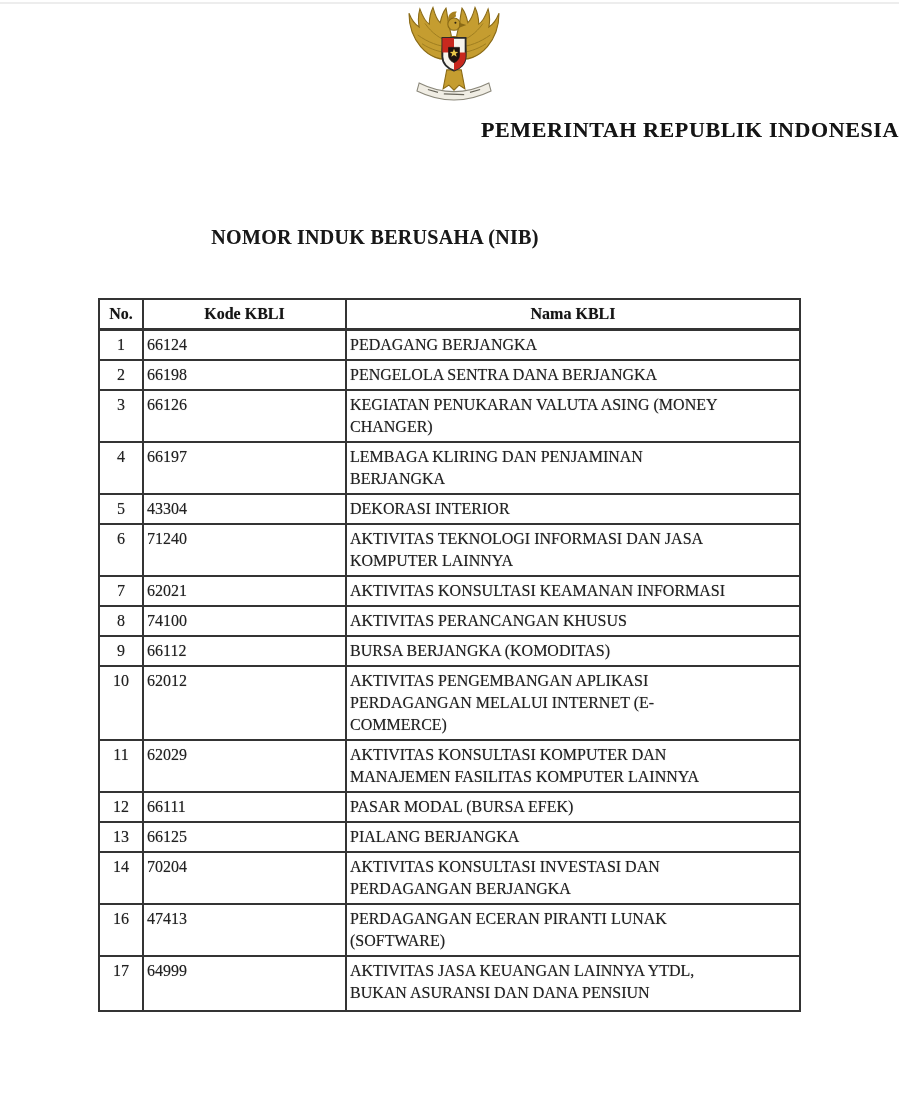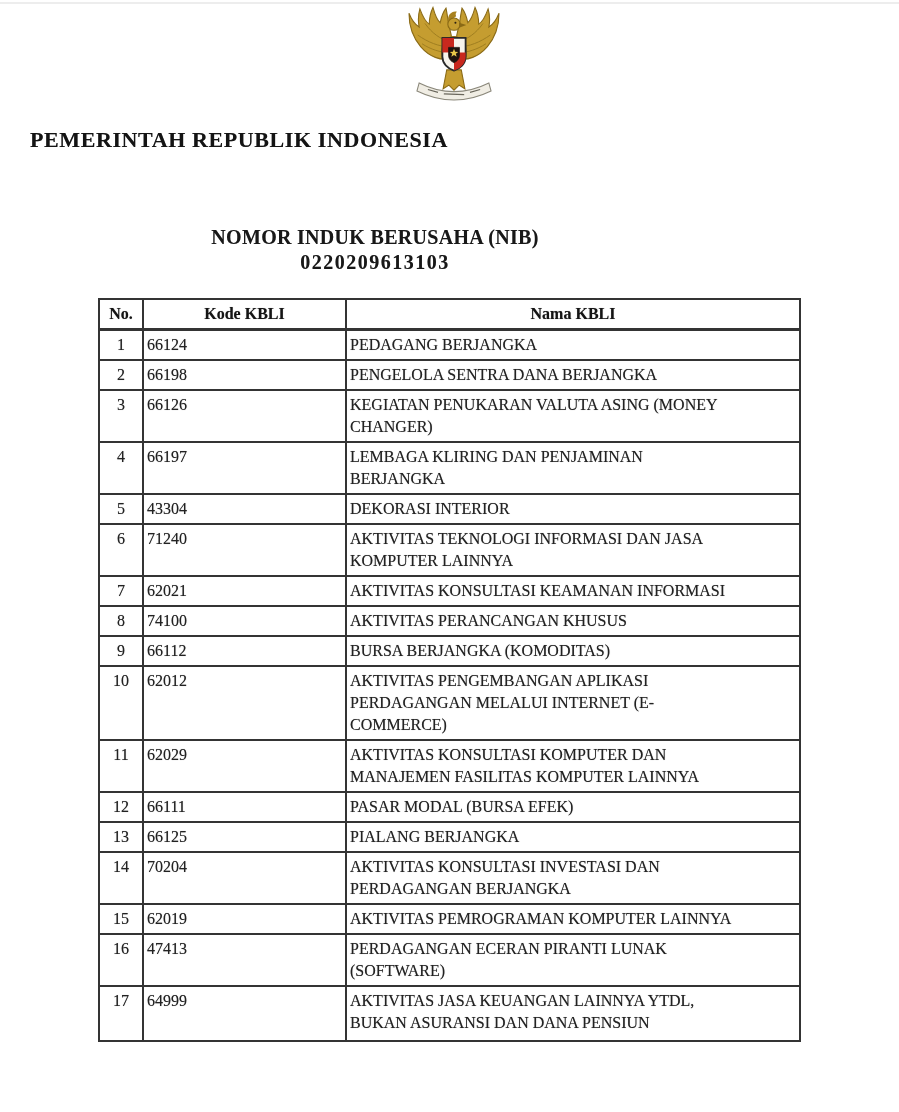--- a/index.html
+++ b/index.html
@@ -4,23 +4,23 @@
 <style>
   html,body{margin:0;padding:0;}
   body{
     width:899px;height:1112px;position:relative;background:#ffffff;
     font-family:"Liberation Serif","DejaVu Serif",serif;color:#1e1e1e;
     overflow:hidden;
   }
   .top-hairline{position:absolute;top:2px;left:0;width:899px;height:2px;background:#ededed;}
   .emblem{position:absolute;top:6px;left:403px;width:102px;height:106px;}
   .gov-title{
-    position:absolute;top:117px;left:0;width:899px;text-align:left;
+    position:absolute;top:117px;left:0;width:899px;text-align:right;
     font-weight:bold;font-size:22px;letter-spacing:0.6px;text-indent:30px;
-    color:#141414;text-shadow:0 0 0.6px rgba(20,20,20,0.45);margin-top:10px;
+    color:#141414;text-shadow:0 0 0.6px rgba(20,20,20,0.45);
   }
   .nib-block{
     position:absolute;top:224px;left:0;width:750px;text-align:center;
     font-weight:bold;color:#181818;text-shadow:0 0 0.6px rgba(20,20,20,0.4);
   }
   .nib-title{font-size:20px;line-height:26px;letter-spacing:0.3px;}
   .nib-number{font-size:20px;line-height:25px;letter-spacing:1.5px;}
   table.kbli{
     position:absolute;top:298px;left:98px;width:701px;
     border-collapse:collapse;table-layout:fixed;
@@ -86,21 +86,20 @@
       <path d="M22 106 Q70 130 118 106 L121 117 Q70 142 19 117 Z" fill="#f0ede4" stroke="#8a877a" stroke-width="1.5"></path>
       <path d="M34 115 L48 119 M56 121 L84 122 M92 119 L106 115" stroke="#6a675c" stroke-width="1.6" fill="none"></path>
     </g>
   </svg>
 </div>
 
 <div class="gov-title">PEMERINTAH REPUBLIK INDONESIA</div>
 
 <div class="nib-block">
   <div class="nib-title">NOMOR INDUK BERUSAHA (NIB)</div>
-  <div class="nib-number">0220209613103</div>
 </div>
 
 <table class="kbli">
   <colgroup>
     <col class="c-no">
       <col class="c-kode">
       <col class="c-nama">
   </colgroup>
   <thead>
     <tr>
@@ -194,25 +193,20 @@
     <td class="nama-cell">PIALANG BERJANGKA</td>
   </tr>
 
   <tr>
     <td class="no-cell">14</td>
     <td class="kode-cell">70204</td>
     <td class="nama-cell">AKTIVITAS KONSULTASI INVESTASI DAN
 PERDAGANGAN BERJANGKA</td>
   </tr>
 
-  <tr>
-    <td class="no-cell">15</td>
-    <td class="kode-cell">62019</td>
-    <td class="nama-cell">AKTIVITAS PEMROGRAMAN KOMPUTER LAINNYA</td>
-  </tr>
 
   <tr>
     <td class="no-cell">16</td>
     <td class="kode-cell">47413</td>
     <td class="nama-cell">PERDAGANGAN ECERAN PIRANTI LUNAK
 (SOFTWARE)</td>
   </tr>
 
   <tr>
     <td class="no-cell">17</td>

